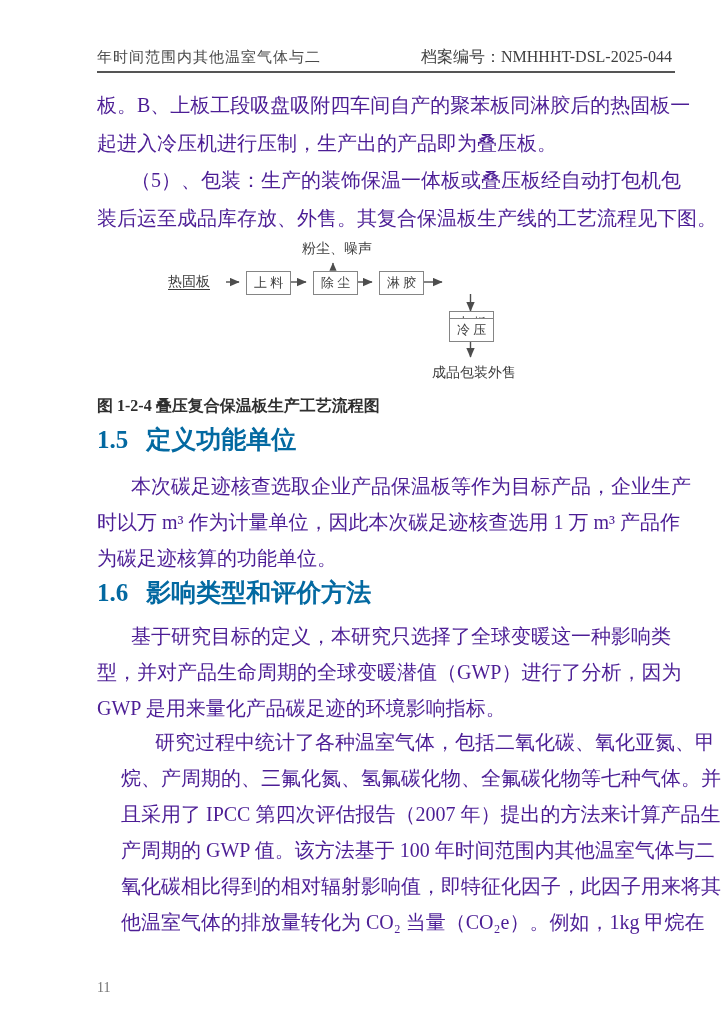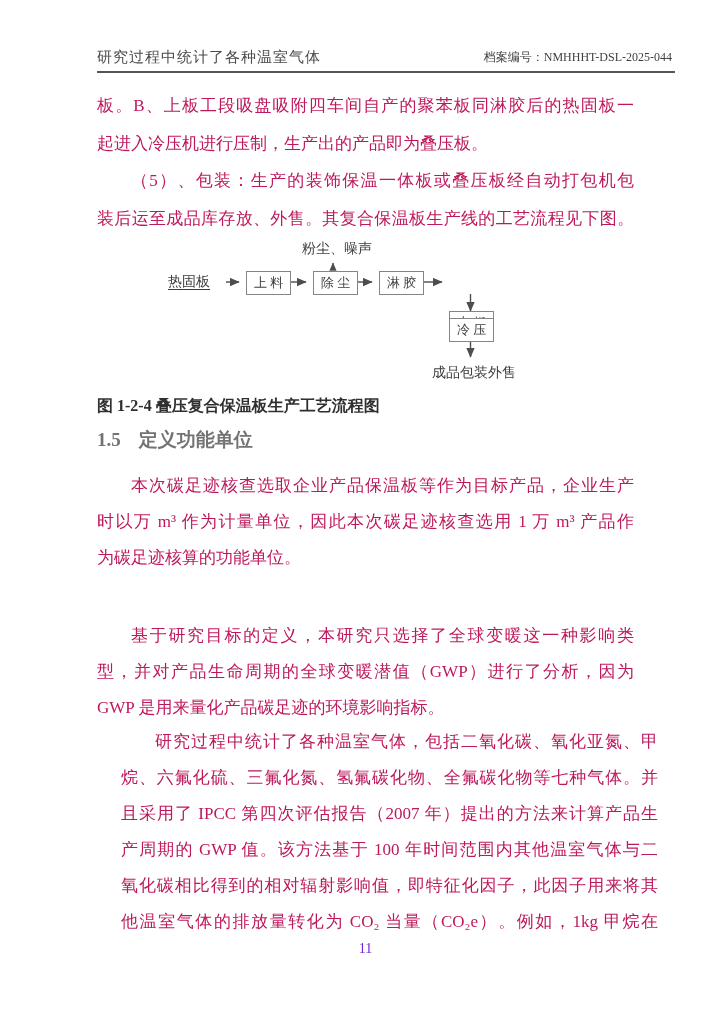--- a/index.html
+++ b/index.html
@@ -6,62 +6,62 @@
   .page{
     position:relative;
     width:724px;height:1024px;
     background:#ffffff;
     overflow:hidden;
     font-family:"Liberation Serif","DejaVu Serif",serif;
     color:#3d3d3d;
   }
   
   .hdr-left{position:absolute;left:97px;top:46px;font-size:15px;line-height:22px;color:#4a4a4a;letter-spacing:1px;}
-  .hdr-right{position:absolute;right:52px;top:46px;font-size:12px;line-height:22px;color:#3f3f3f;}
+  .hdr-right{position:absolute;right:52px;top:46px;font-size:16px;line-height:22px;color:#3f3f3f;}
   .hdr-rule{position:absolute;left:97px;right:49px;top:71px;border-top:2px solid #555555;}
   
   .tblock{position:absolute;left:97px;width:537px;}
   .tl{
-    font-size:17px;
+    font-size:20px;
     text-align:justify;
     text-align-last:justify;
     white-space:nowrap;
-    color:#be185d;
+    color:#4c1d95;
   }
   .top-lines .tl{line-height:37.5px;height:37.5px;}
   .sec-lines .tl{line-height:36px;height:36px;}
   .tl.endline{text-align-last:left;}
   .tl.indent{text-indent:34px;}
   
-  .sec-head{position:absolute;left:97px;width:537px;font-weight:bold;color:#737373;font-size:19px;line-height:24px;}
+  .sec-head{position:absolute;left:97px;width:537px;font-weight:bold;color:#0369a1;font-size:25px;line-height:24px;}
   .sec-head .num{margin-right:18px;letter-spacing:0;}
   
   .flow{position:absolute;left:80px;top:240px;width:537px;height:152px;}
   .flow svg{position:absolute;left:0;top:0;}
   .fbox{
     position:absolute;height:22px;width:43px;
     border:1px solid #858585;background:#ffffff;
     display:flex;align-items:center;justify-content:center;
     font-size:13px;color:#3c3c3c;white-space:nowrap;
   }
   .flabel{position:absolute;font-size:14px;color:#3c3c3c;white-space:nowrap;}
   .flabel.u{text-decoration:underline;text-underline-offset:3px;}
   .caption{
     position:absolute;left:97px;top:396px;width:440px;
     text-align:left;font-weight:bold;font-size:16px;color:#2f2f2f;white-space:nowrap;
   }
   
-  .pagenum{position:absolute;left:97px;top:941px;width:537px;text-align:center;font-size:14px;color:#6d28d9;}
+  .pagenum{position:absolute;left:97px;top:980px;width:537px;font-size:14px;color:#737373;}
 </style>
 </head>
 <body>
 
 <div class="page">
 
-  <div class="hdr-left">研究过程中统计了各种温室气体</div>
+  <div class="hdr-left">年时间范围内其他温室气体与二</div>
   <div class="hdr-right">档案编号：NMHHHT-DSL-2025-044</div>
   <div class="hdr-rule"></div>
 
   <div class="tblock top-lines" style="top:87px;">
     <div class="tl">板。B、上板工段吸盘吸附四车间自产的聚苯板同淋胶后的热固板一</div>
     <div class="tl endline">起进入冷压机进行压制，生产出的产品即为叠压板。</div>
     <div class="tl indent">（5）、包装：生产的装饰保温一体板或叠压板经自动打包机包</div>
     <div class="tl">装后运至成品库存放、外售。其复合保温板生产线的工艺流程见下图。</div>
   </div>
 
@@ -94,28 +94,31 @@
 
   <div class="sec-head" style="top:428px;">
     <span class="num">1.5</span><span>定义功能单位</span>
   </div>
   <div class="tblock sec-lines" style="top:468px;">
     <div class="tl indent">本次碳足迹核查选取企业产品保温板等作为目标产品，企业生产</div>
     <div class="tl">时以万 m³ 作为计量单位，因此本次碳足迹核查选用 1 万 m³ 产品作</div>
     <div class="tl endline">为碳足迹核算的功能单位。</div>
   </div>
 
+  <div class="sec-head" style="top:581px;">
+    <span class="num">1.6</span><span>影响类型和评价方法</span>
+  </div>
   <div class="tblock sec-lines" style="top:618px;">
     <div class="tl indent">基于研究目标的定义，本研究只选择了全球变暖这一种影响类</div>
     <div class="tl">型，并对产品生命周期的全球变暖潜值（GWP）进行了分析，因为</div>
     <div class="tl endline">GWP 是用来量化产品碳足迹的环境影响指标。</div>
   </div>
   <div class="tblock sec-lines" style="top:724px;margin-left:24px;">
     <div class="tl indent">研究过程中统计了各种温室气体，包括二氧化碳、氧化亚氮、甲</div>
-    <div class="tl">烷、六氟化硫、三氟化氮、氢氟碳化物、全氟碳化物等七种气体。并</div>
+    <div class="tl">烷、产周期的、三氟化氮、氢氟碳化物、全氟碳化物等七种气体。并</div>
     <div class="tl">且采用了 IPCC 第四次评估报告（2007 年）提出的方法来计算产品生</div>
     <div class="tl">产周期的 GWP 值。该方法基于 100 年时间范围内其他温室气体与二</div>
     <div class="tl">氧化碳相比得到的相对辐射影响值，即特征化因子，此因子用来将其</div>
     <div class="tl">他温室气体的排放量转化为 CO₂ 当量（CO₂e）。例如，1kg 甲烷在</div>
   </div>
 
   <div class="pagenum">11</div>
 
 </div>
 

